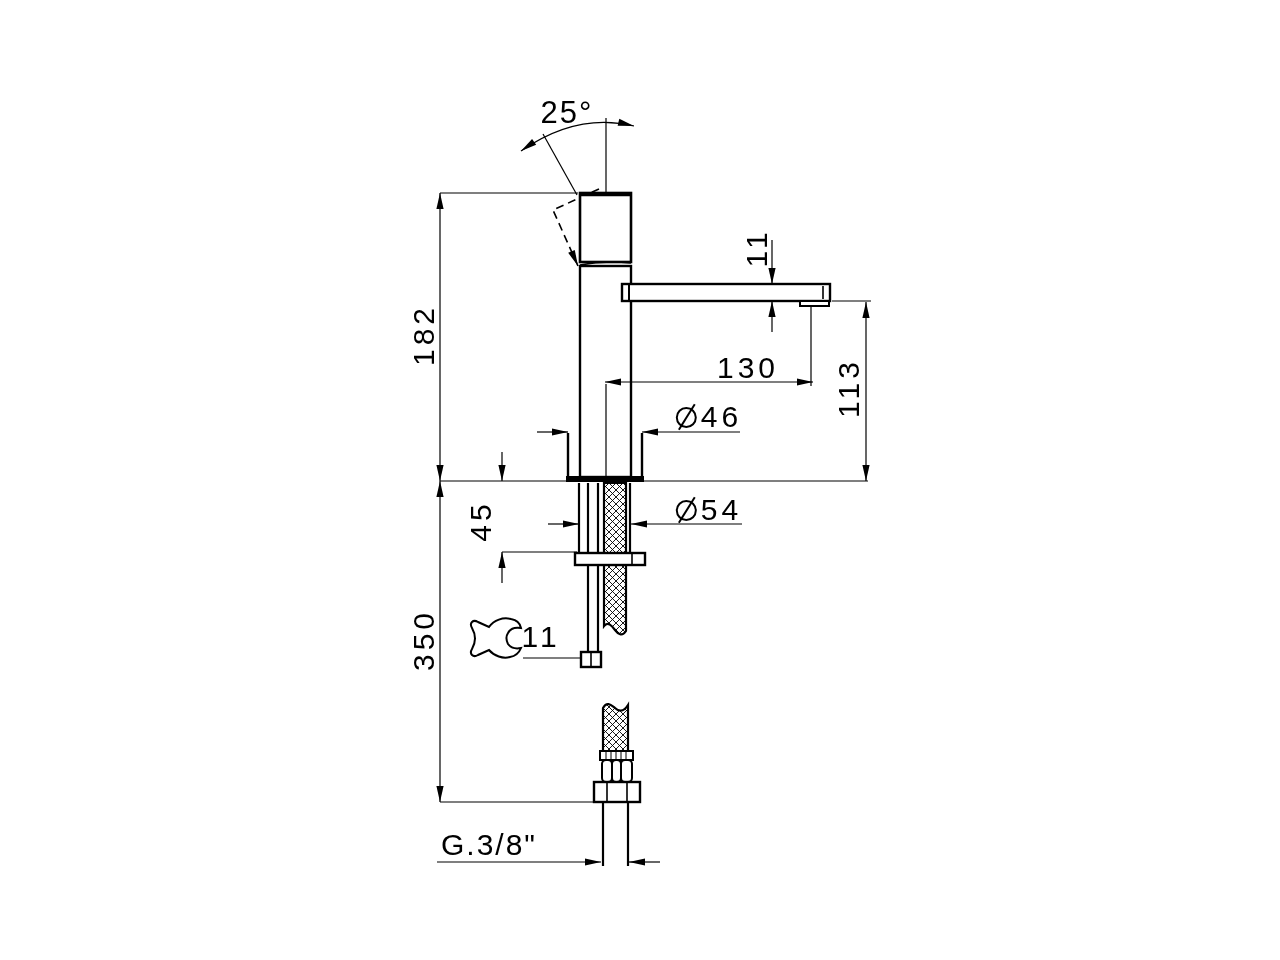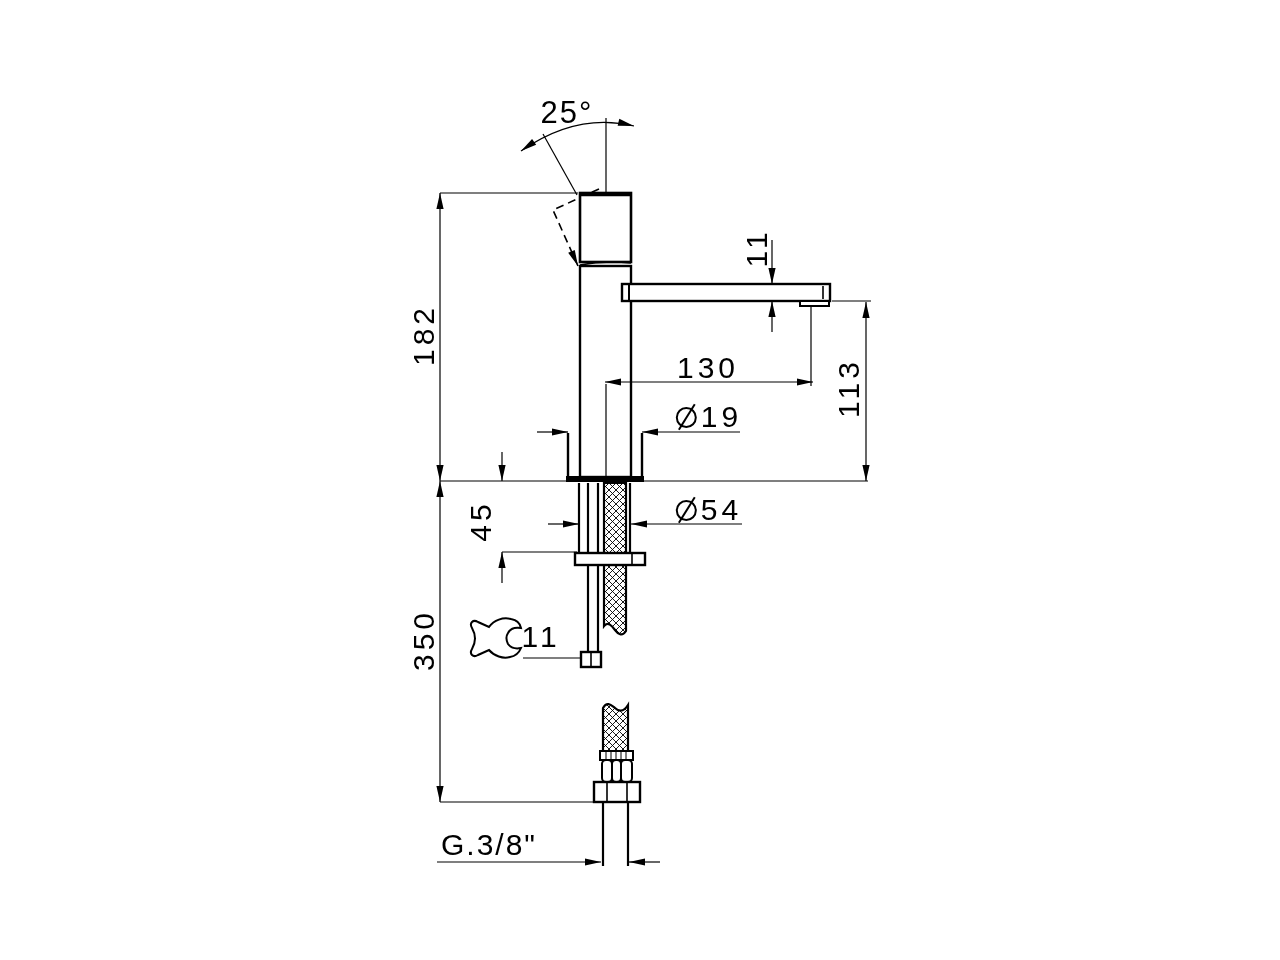--- a/index.html
+++ b/index.html
@@ -149,31 +149,31 @@
 </div>
 
 <div class="lbl v" style="left:424px;top:335px">
   <span>182</span>
 </div>
 
 <div class="lbl v" style="left:757px;top:248px">
   <span>11</span>
 </div>
 
-<div class="lbl" style="left:708px;top:368px">
+<div class="lbl" style="left:748px;top:368px">
   <span>130</span>
 </div>
 
 <div class="lbl v" style="left:849px;top:388px">
   <span>113</span>
 </div>
 
 <div class="lbl" style="left:709px;top:417px">
   <span class="dia-icon"></span>
-  <span>19</span>
+  <span>46</span>
 </div>
 
 <div class="lbl" style="left:709px;top:510px">
   <span class="dia-icon"></span>
   <span>54</span>
 </div>
 
 <div class="lbl v" style="left:481px;top:521px">
   <span>45</span>
 </div>

